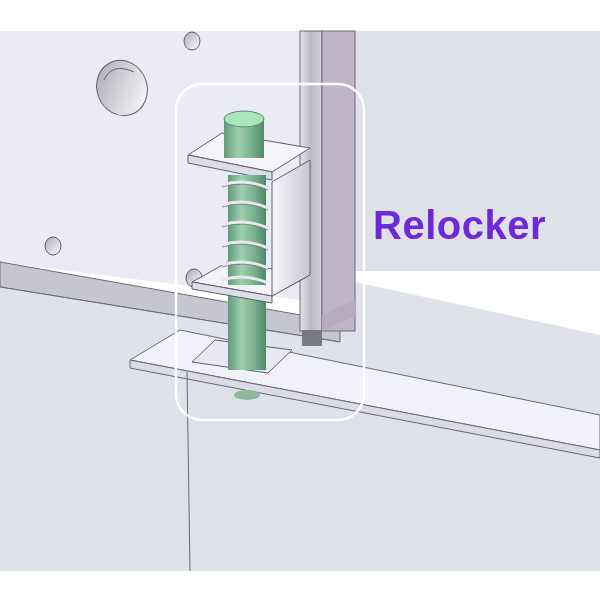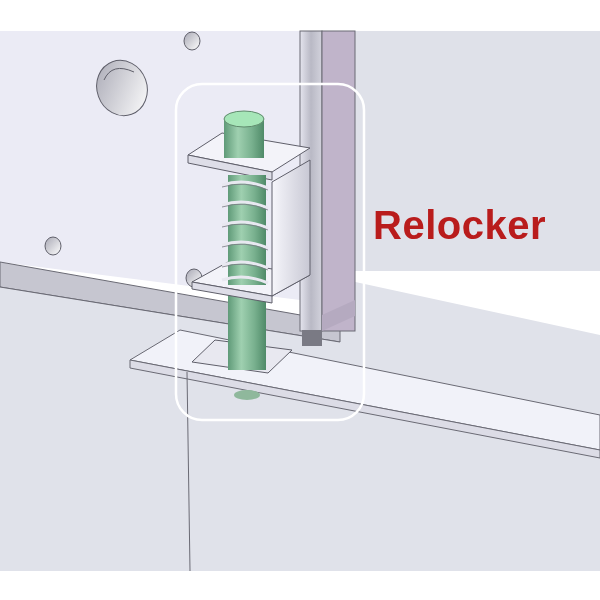--- a/index.html
+++ b/index.html
@@ -4,21 +4,21 @@
   <style>
     html, body { margin: 0; padding: 0; background: #ffffff; }
     body { width: 600px; height: 600px; position: relative; overflow: hidden; }
     .scene { position: absolute; left: 0; top: 0; width: 600px; height: 600px; }
     .label {
       position: absolute;
       left: 373px; top: 205px;
       font-family: "Liberation Sans", sans-serif;
       font-weight: bold;
       font-size: 40px;
-      color: #b91c1c;
+      color: #6d28d9;
       letter-spacing: 0.5px;
       line-height: 1;
     }
   </style>
 </head>
 <body>
 
 <svg class="scene" viewBox="0 0 600 600" xmlns="http://www.w3.org/2000/svg">
   <defs>
     <linearGradient id="pinGrad" x1="0" x2="1" y1="0" y2="0">

